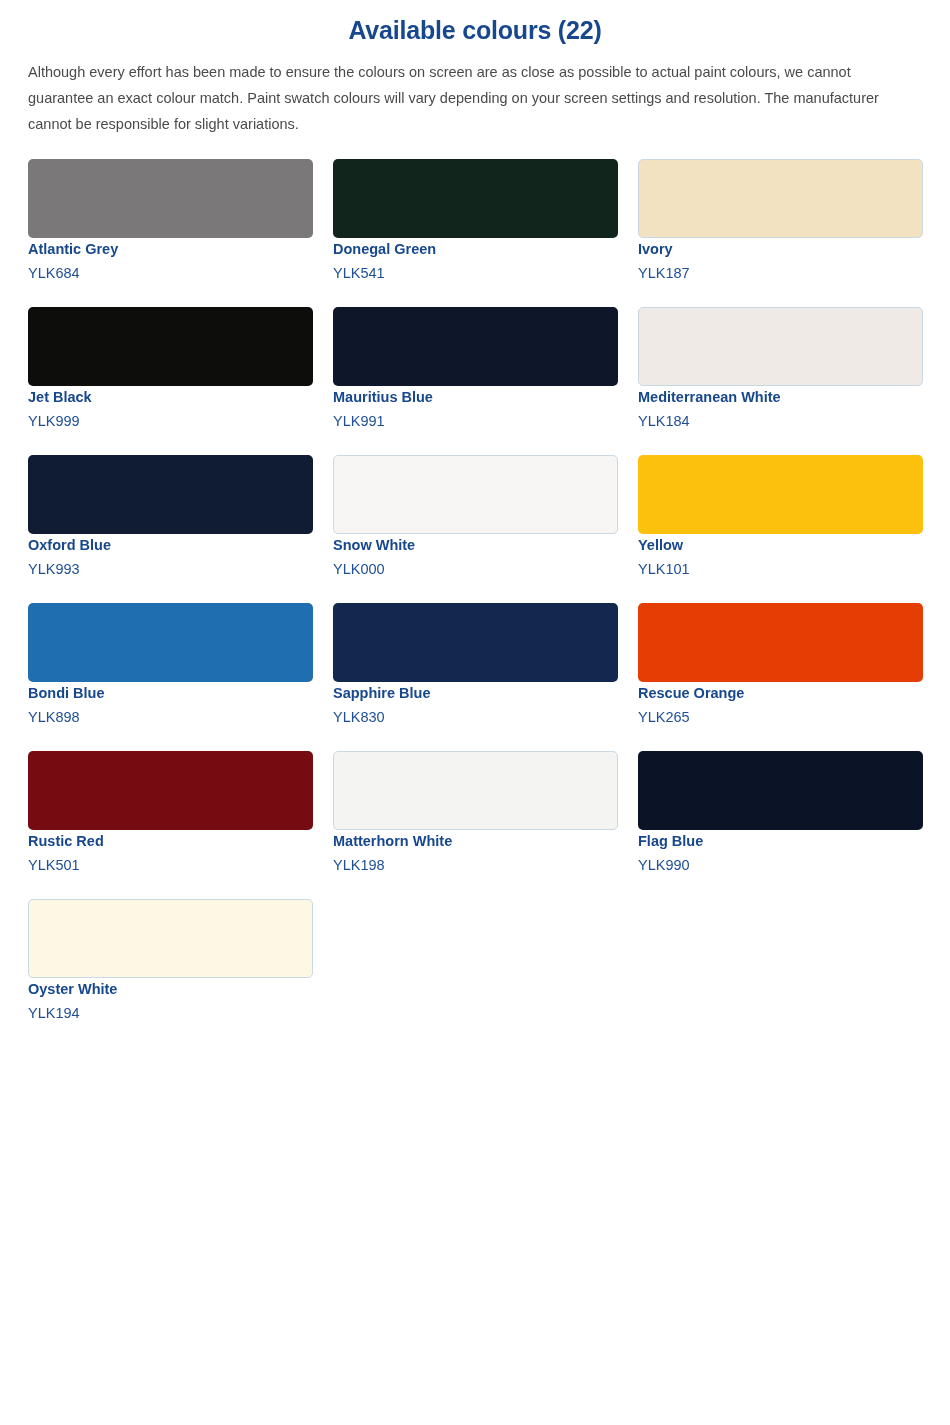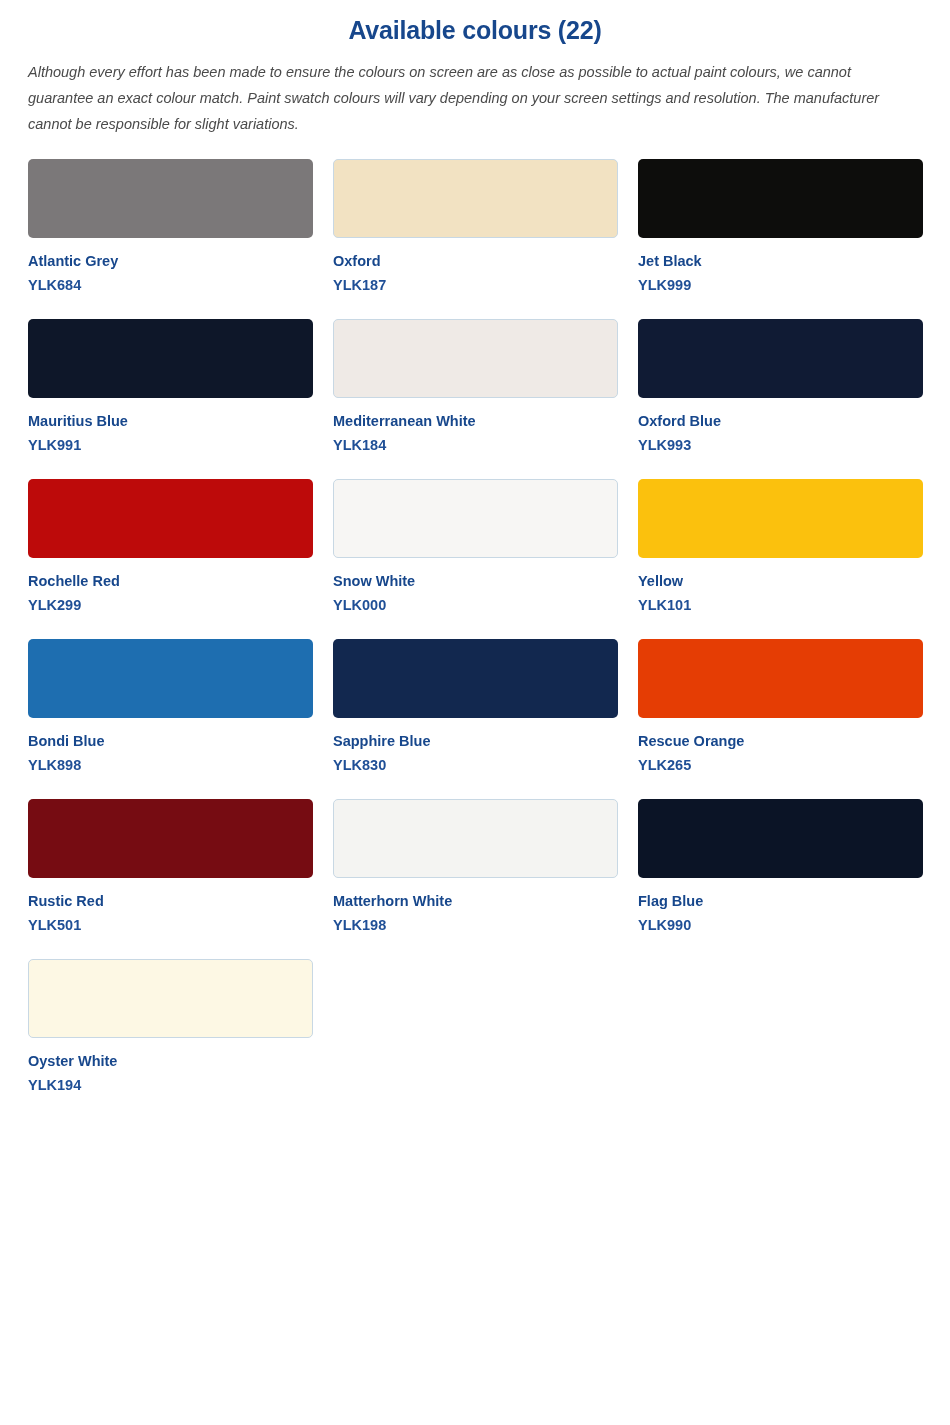--- a/index.html
+++ b/index.html
@@ -21,21 +21,20 @@
   }
   .page-title {
     font-size: 25px;
     font-weight: bold;
     color: #17478c;
     margin: 0 0 14px 0;
     letter-spacing: -0.2px;
     text-align: center;
   }
   .disclaimer {
-    font-style: italic;
     font-size: 14.5px;
     line-height: 26px;
     color: #4a4a4a;
     margin: 0 0 22px 0;
     max-width: 890px;
   }
   .swatch-grid {
     display: grid;
     grid-template-columns: repeat(3, 285px);
     column-gap: 20px;
@@ -51,26 +50,26 @@
     border-radius: 5px;
     border: 1px solid transparent;
   }
   .swatch-chip.light-edge {
     border: 1px solid #c8d8e4;
   }
   .swatch-name {
     font-size: 14.5px;
     font-weight: bold;
     color: #17478c;
-    margin-top: 14px;
+    margin-top: 2px;
     line-height: 18px;
   }
   .swatch-code {
     font-size: 14.5px;
-    font-weight: bold;
+    font-weight: normal;
     color: #1f4f96;
     margin-top: 6px;
     line-height: 18px;
   }
 </style>
 </head>
 <body>
 
 <div class="page">
 
@@ -78,22 +77,27 @@
 
   <p class="disclaimer">Although every effort has been made to ensure the colours on screen are as close as possible to actual paint colours, we cannot guarantee an exact colour match. Paint swatch colours will vary depending on your screen settings and resolution. The manufacturer cannot be responsible for slight variations.</p>
 
   <div class="swatch-grid">
       <div class="swatch-card">
         <div class="swatch-chip" style="background-color: rgb(123, 120, 121);"></div>
         <div class="swatch-name">Atlantic Grey</div>
         <div class="swatch-code">YLK684</div>
       </div>
       <div class="swatch-card">
+        <div class="swatch-chip" style="background-color: rgb(18, 37, 29);"></div>
+        <div class="swatch-name">Donegal Green</div>
+        <div class="swatch-code">YLK541</div>
+      </div>
+      <div class="swatch-card">
         <div class="swatch-chip light-edge" style="background-color: rgb(242, 226, 194);"></div>
-        <div class="swatch-name">Oxford</div>
+        <div class="swatch-name">Ivory</div>
         <div class="swatch-code">YLK187</div>
       </div>
       <div class="swatch-card">
         <div class="swatch-chip" style="background-color: rgb(13, 13, 12);"></div>
         <div class="swatch-name">Jet Black</div>
         <div class="swatch-code">YLK999</div>
       </div>
       <div class="swatch-card">
         <div class="swatch-chip" style="background-color: rgb(14, 23, 41);"></div>
         <div class="swatch-name">Mauritius Blue</div>
@@ -101,25 +105,20 @@
       </div>
       <div class="swatch-card">
         <div class="swatch-chip light-edge" style="background-color: rgb(239, 234, 230);"></div>
         <div class="swatch-name">Mediterranean White</div>
         <div class="swatch-code">YLK184</div>
       </div>
       <div class="swatch-card">
         <div class="swatch-chip" style="background-color: rgb(16, 27, 52);"></div>
         <div class="swatch-name">Oxford Blue</div>
         <div class="swatch-code">YLK993</div>
-      </div>
-      <div class="swatch-card">
-        <div class="swatch-chip" style="background-color: rgb(189, 10, 10);"></div>
-        <div class="swatch-name">Rochelle Red</div>
-        <div class="swatch-code">YLK299</div>
       </div>
       <div class="swatch-card">
         <div class="swatch-chip light-edge" style="background-color: rgb(247, 246, 244);"></div>
         <div class="swatch-name">Snow White</div>
         <div class="swatch-code">YLK000</div>
       </div>
       <div class="swatch-card">
         <div class="swatch-chip" style="background-color: rgb(251, 193, 13);"></div>
         <div class="swatch-name">Yellow</div>
         <div class="swatch-code">YLK101</div>

